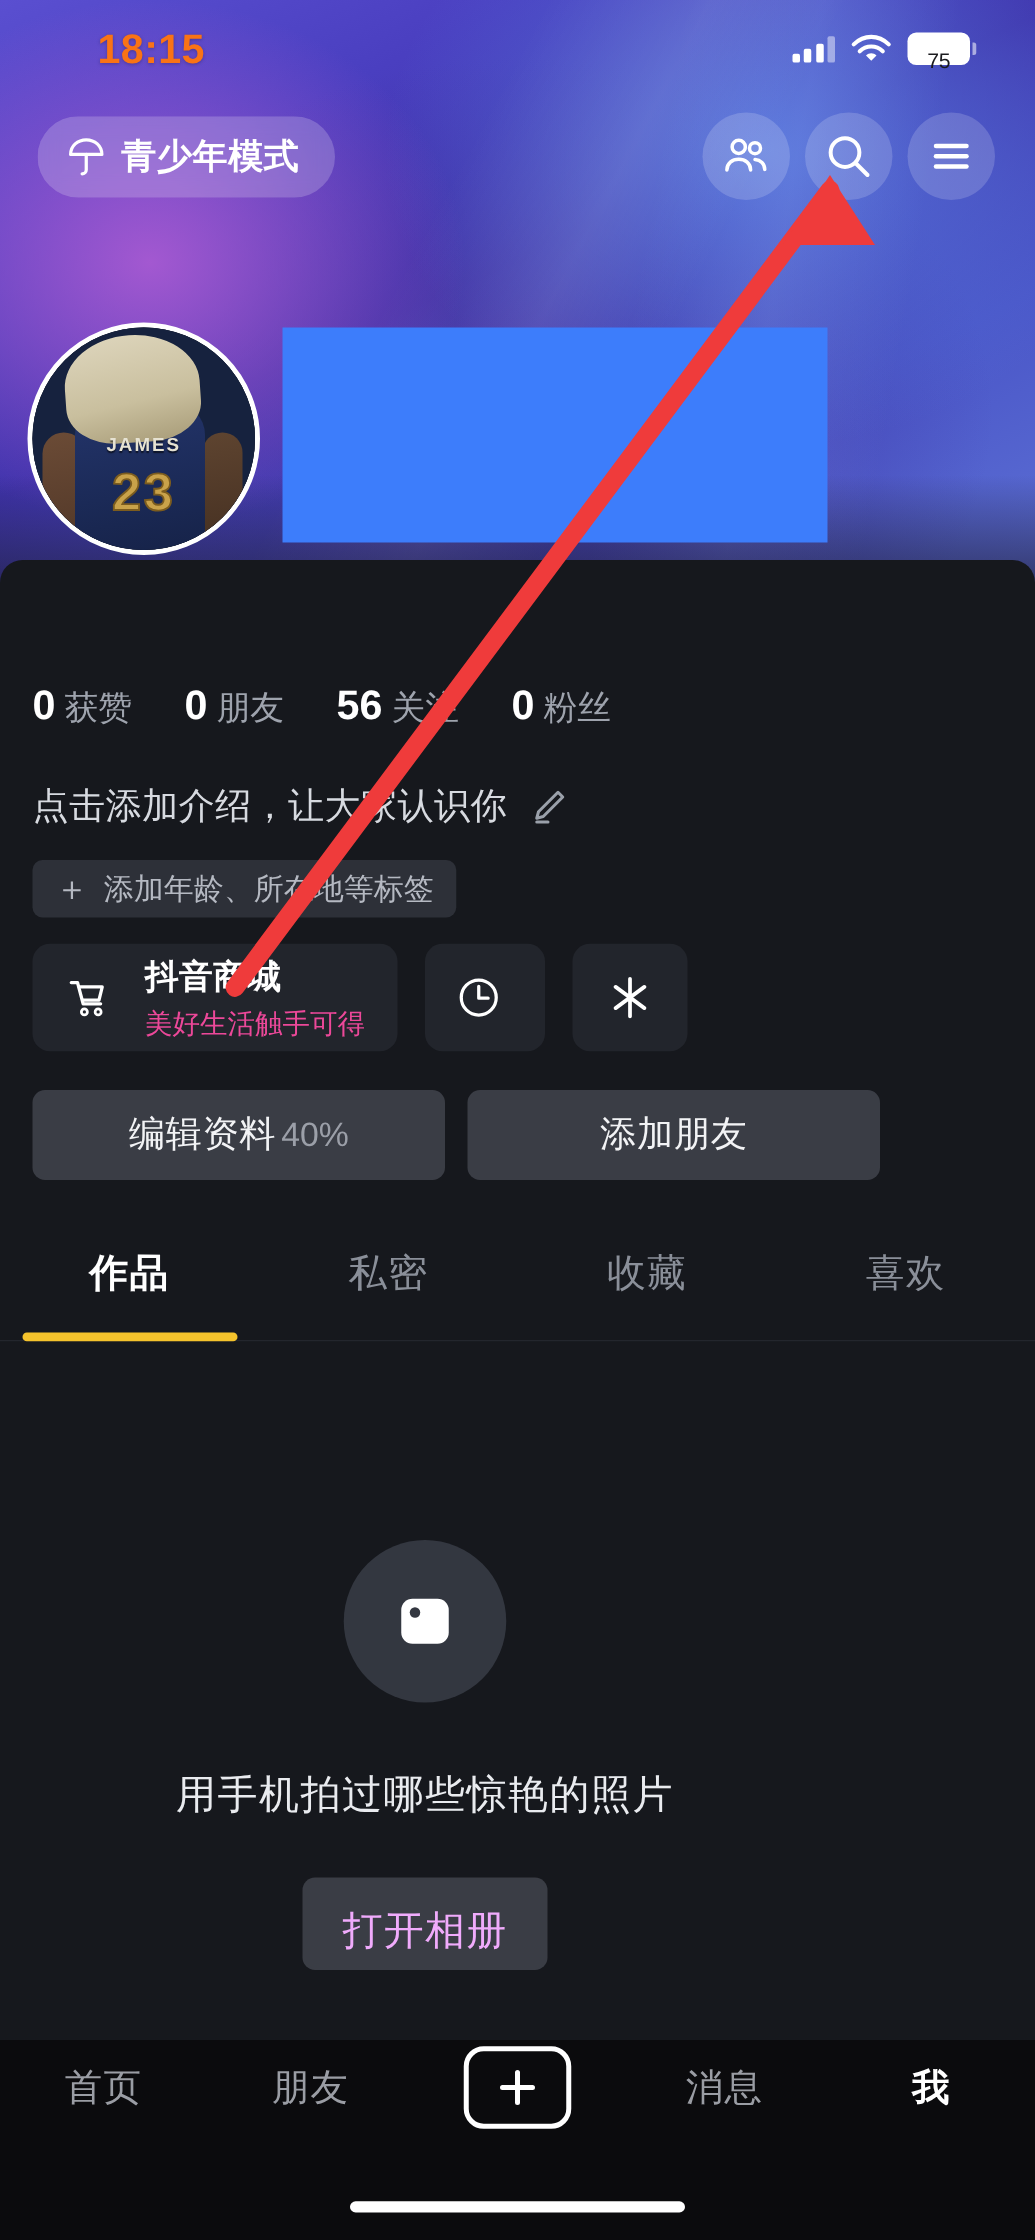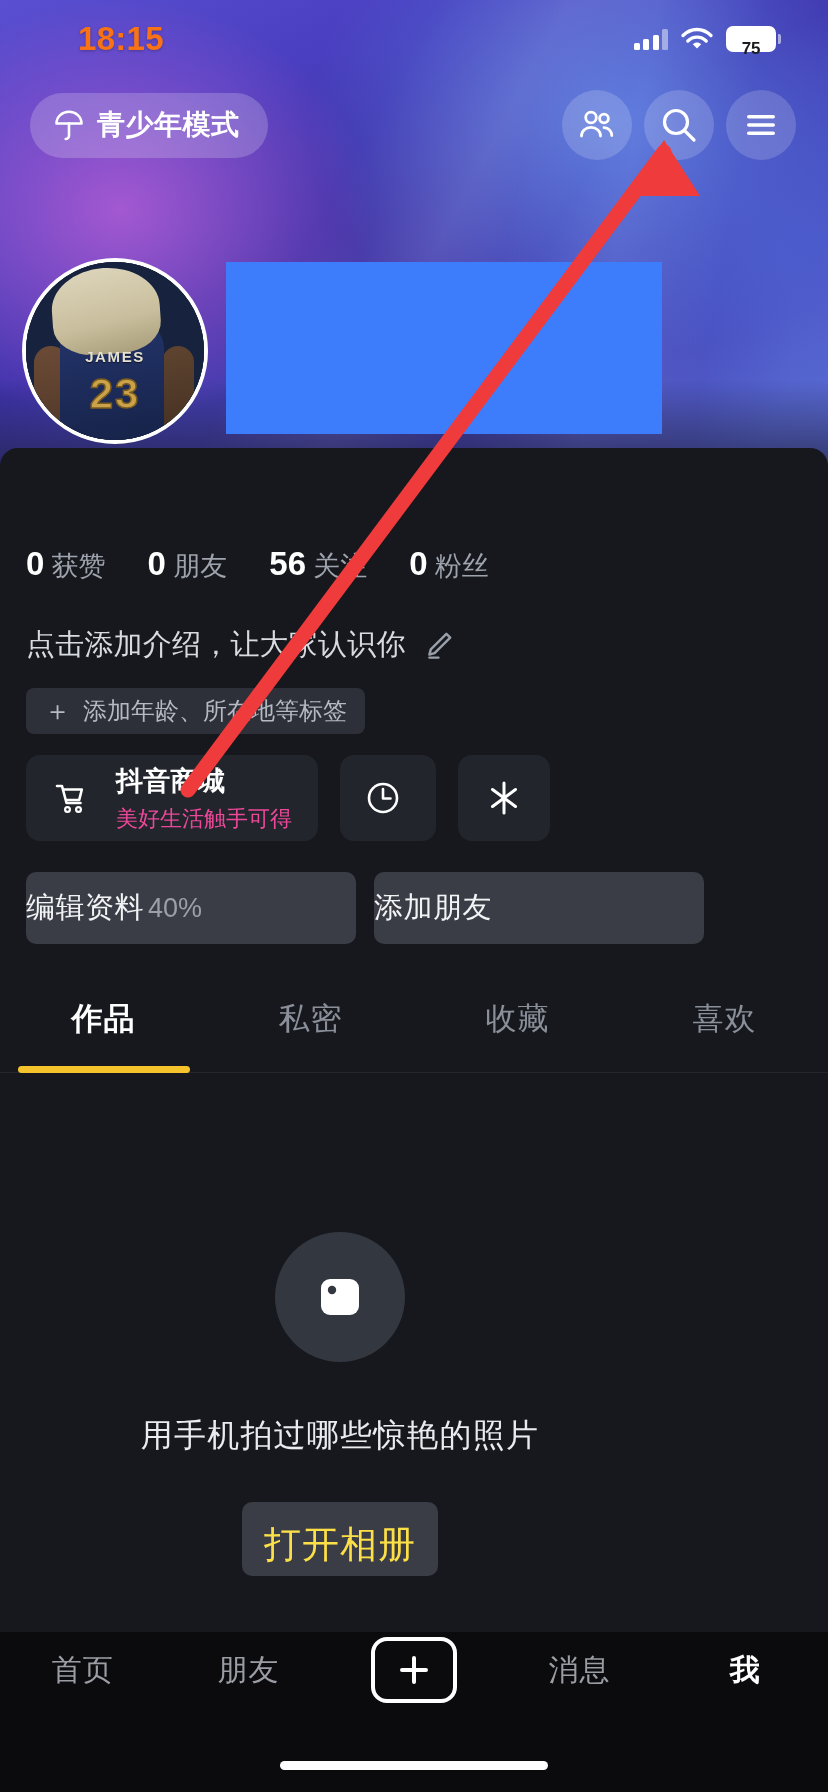--- a/index.html
+++ b/index.html
@@ -51,21 +51,21 @@
   .sig { display:flex; align-items:flex-end; gap:3.5px; height:22px; }
   .sig i { display:block; width:6px; background:#fff; border-radius:1.5px; }
   .sig i:nth-child(1){height:7px}
   .sig i:nth-child(2){height:11px}
   .sig i:nth-child(3){height:15px}
   .sig i:nth-child(4){height:21px; background:rgba(255,255,255,0.45)}
   .batt {
     position:relative; width:50px; height:26px; border-radius:7px;
     background:#fff; display:flex; align-items:center; justify-content:center;
   }
-  .batt span { color:#1b1b1f; font-size:17px; font-weight:700; letter-spacing:-0.3px;margin-top:20px; }
+  .batt span { color:#1b1b1f; font-size:17px; font-weight:400; letter-spacing:-0.3px;margin-top:20px; }
   .batt:after {
     content:""; position:absolute; right:-5px; top:8px;
     width:3.5px; height:10px; border-radius:0 2px 2px 0;
     background:rgba(255,255,255,0.55);
   }
 
   
   .topbar {
     position:absolute; left:0; top:90px; width:828px; height:70px;
     display:flex; align-items:center; justify-content:space-between;
@@ -194,21 +194,21 @@
   .card.partial { width:92px; padding:0; justify-content:center; }
 
   
   .actions {
     position:absolute; left:26px; top:872px; z-index:24;
     display:flex; gap:18px;
   }
   .abtn {
     width:330px; height:72px; border-radius:10px;
     background:#3a3d45;
-    display:flex; align-items:center; gap:4px;
+    display:flex; align-items:center; justify-content:center; gap:4px;
   }
   .abtn .t { color:#f2f3f5; font-size:29px; font-weight:500; letter-spacing:0.5px; }
   .abtn .pct { color:#9b9fa8; font-size:27px; font-weight:400; }
 
   
   .tabs {
     position:absolute; left:0; top:965px; width:828px; height:108px; z-index:24;
     display:flex; align-items:center;
     border-bottom:1px solid #23262d;
   }
@@ -234,21 +234,21 @@
     background:#333740;
     display:flex; align-items:center; justify-content:center;
   }
   .empty-txt {
     margin-top:52px; color:#e9ebef; font-size:32px; font-weight:500; letter-spacing:1.2px;
   }
   .empty-btn {
     margin-top:44px; width:196px; height:74px; border-radius:10px;
     background:#3a3d45; display:flex; align-items:center; justify-content:center;
   }
-  .empty-btn .t { color:#fde047; font-size:37px; font-weight:500; letter-spacing:1px;margin-top:12px; }
+  .empty-btn .t { color:#f0abfc; font-size:32px; font-weight:500; letter-spacing:1px;margin-top:12px; }
 
   
   .tabbar {
     position:absolute; left:0; bottom:0; width:828px; height:160px;
     background:#0b0b0d; z-index:30;
     display:flex; align-items:flex-start; 
   }
   .nav {
     flex:1; display:flex; align-items:center; justify-content:center; height:76px;
   }

